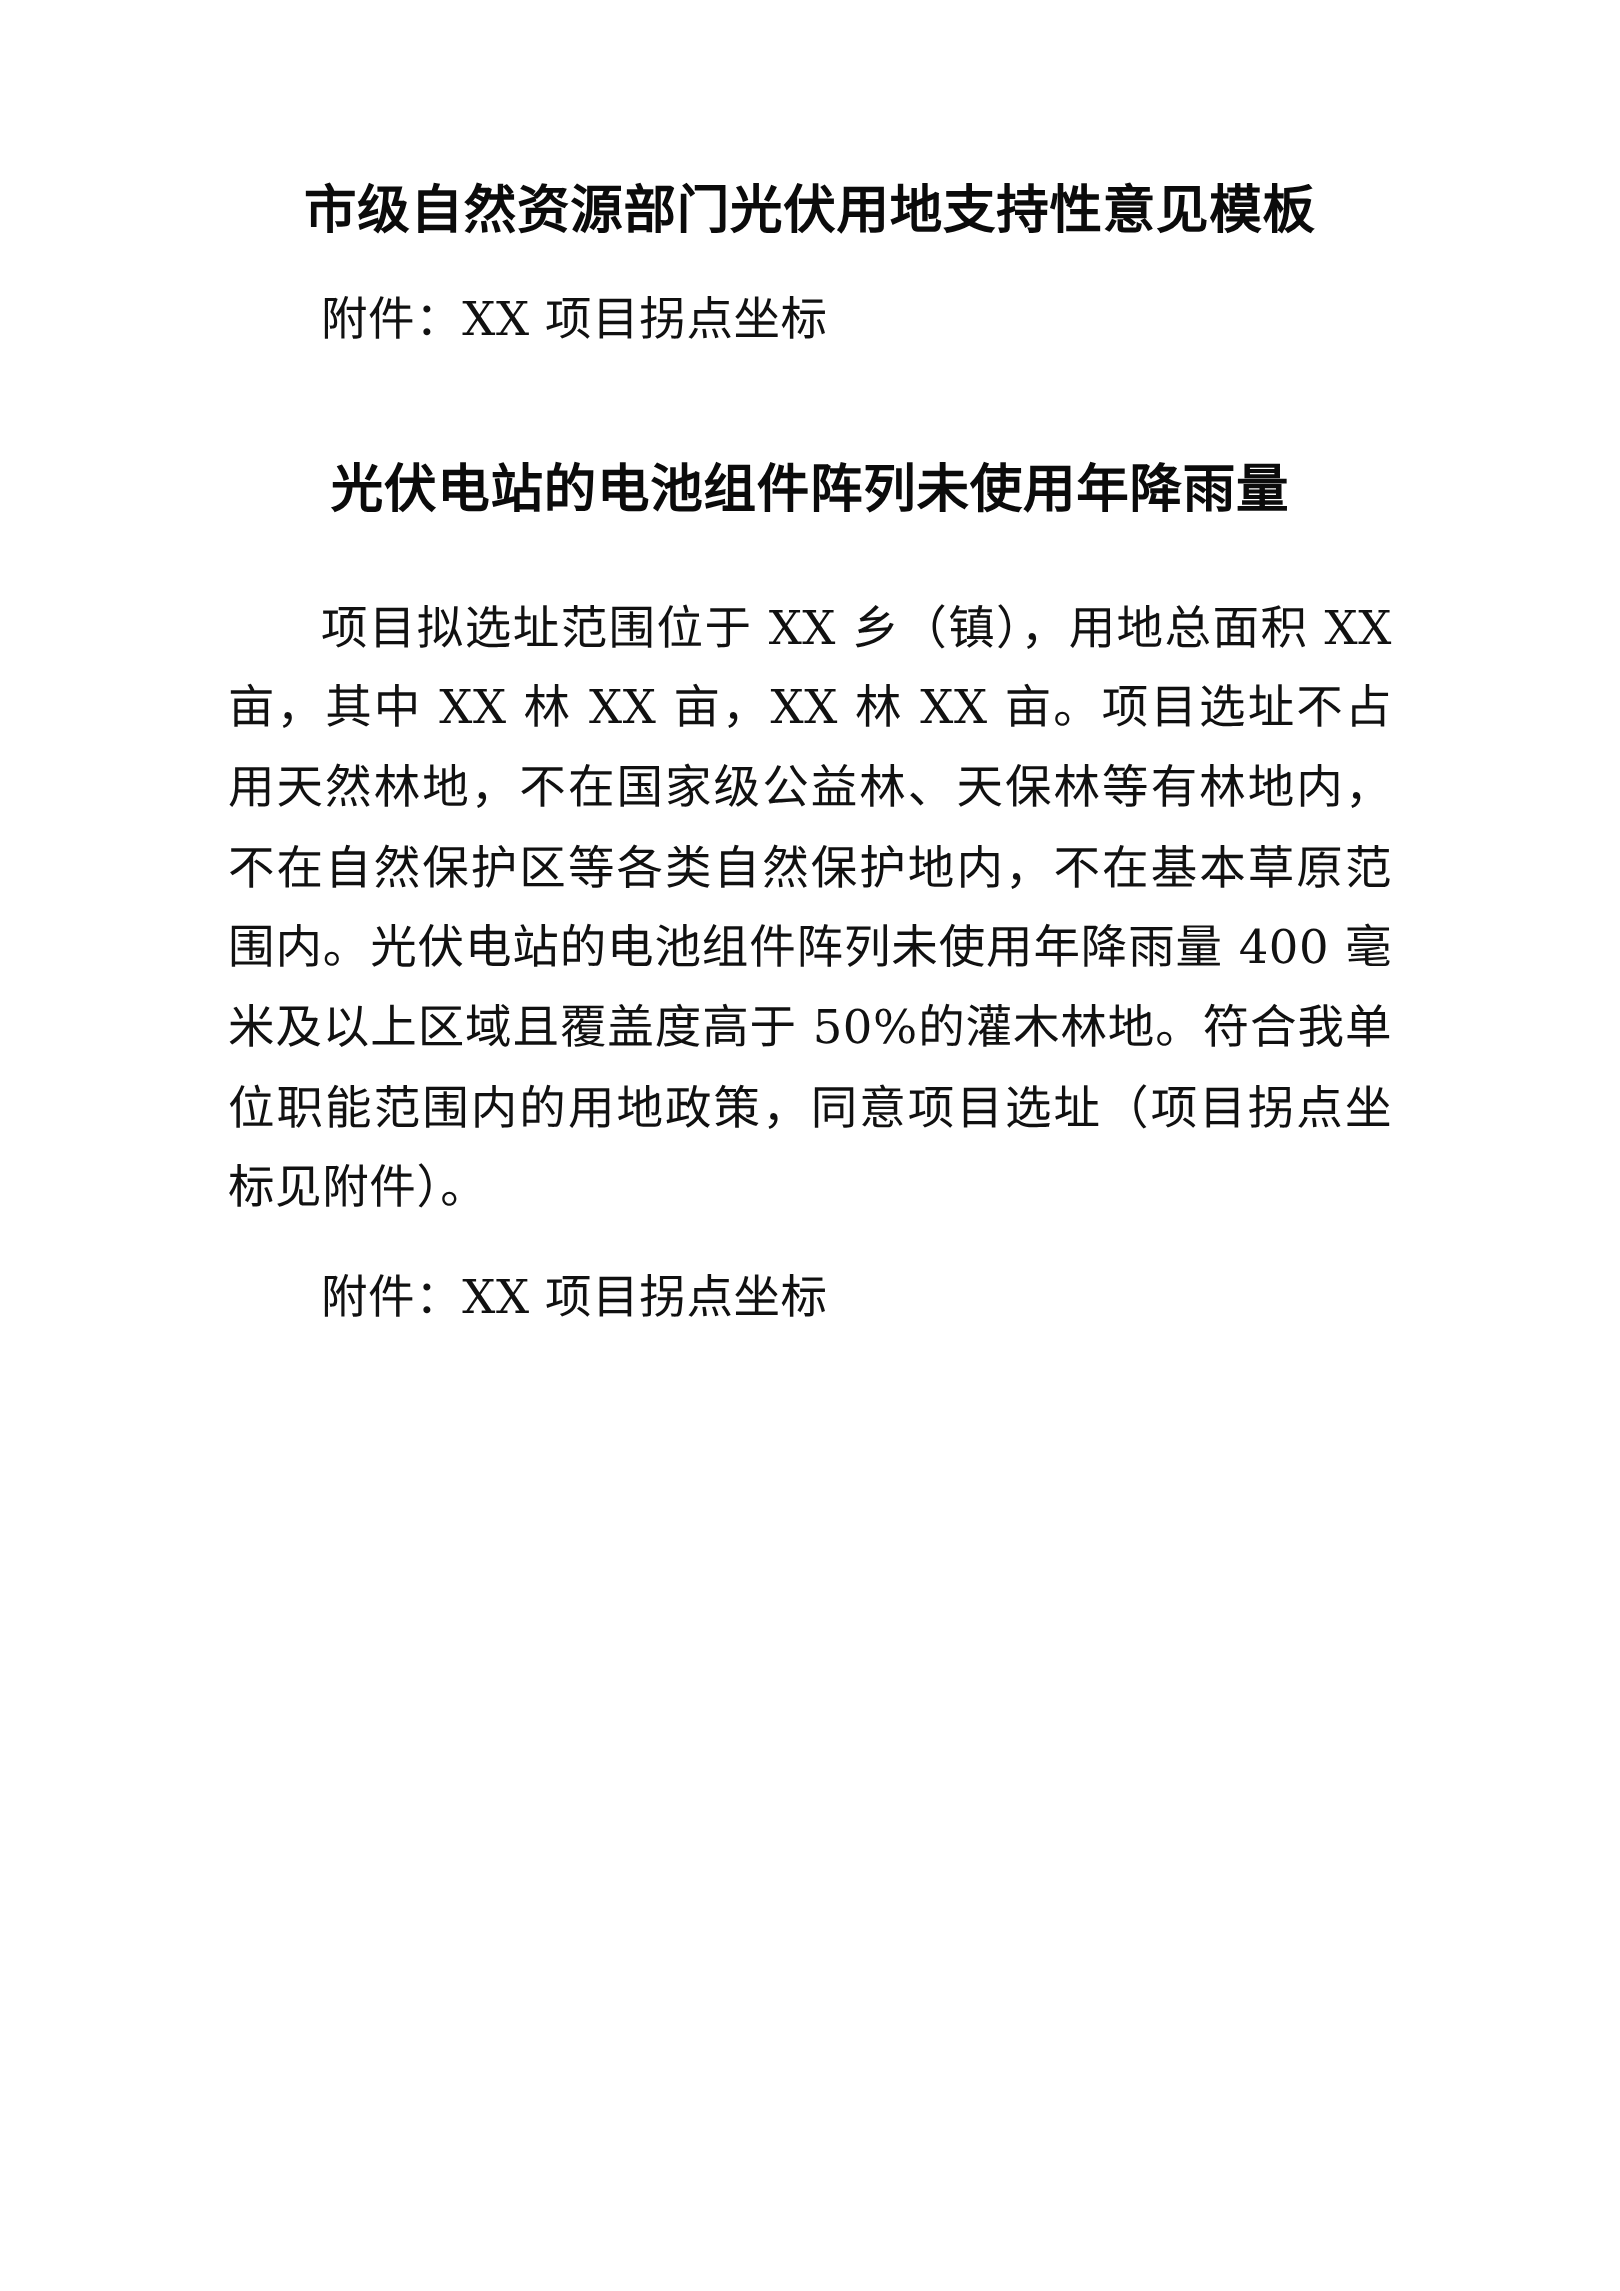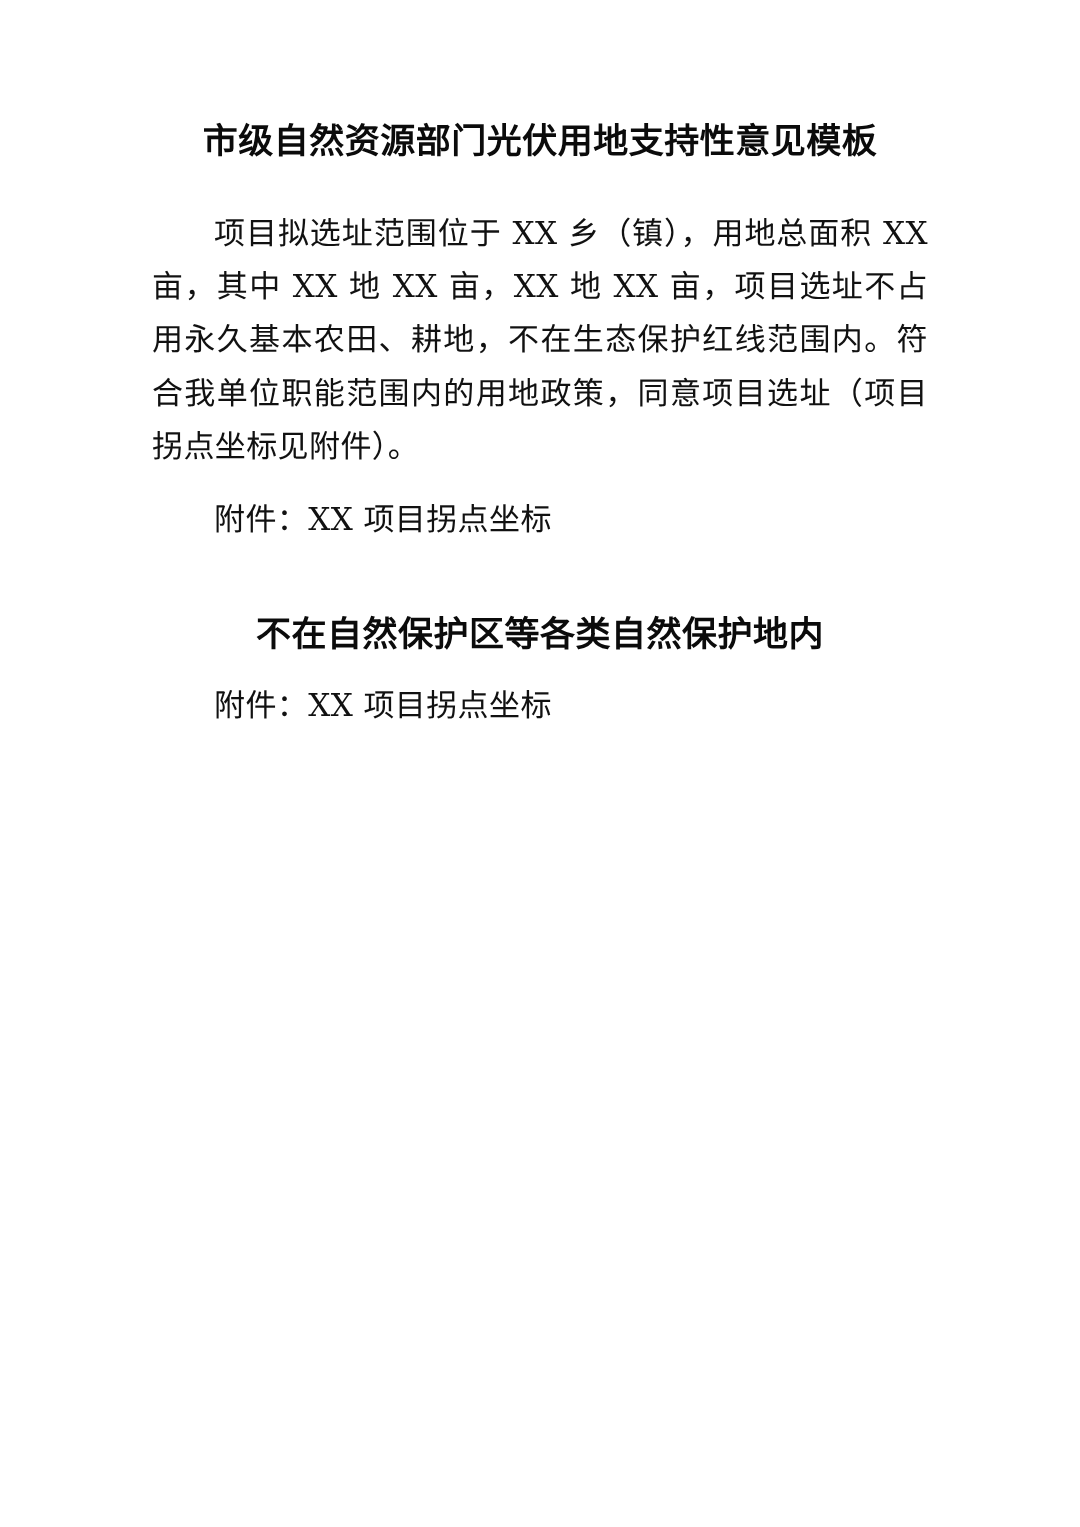--- a/index.html
+++ b/index.html
@@ -60,25 +60,25 @@
   }
 </style>
 </head>
 <body>
 
 <div class="page">
   <div class="content">
 
     <h1 class="doc-heading heading-1">市级自然资源部门光伏用地支持性意见模板</h1>
 
-    <p class="doc-para para-body">项目拟选址范围位于 XX 乡（镇），用地总面积 XX 亩，其中 XX 地 XX 亩，XX 地 XX 亩，项目选址不占用永久基本农田、耕地，不在生态保护红线范围内。符合我单位职能范围内的用地政策，同意项目选址（项目拐点坐标见附件）。</p>
 
     <p class="doc-para para-attachment">附件：XX 项目拐点坐标</p>
 
-    <h1 class="doc-heading heading-2">不在自然保护区等各类自然保护地内</h1>
+    <h1 class="doc-heading heading-2">光伏电站的电池组件阵列未使用年降雨量</h1>
 
+    <p class="doc-para para-body">项目拟选址范围位于 XX 乡（镇），用地总面积 XX 亩，其中 XX 林 XX 亩，XX 林 XX 亩。项目选址不占用天然林地，不在国家级公益林、天保林等有林地内，不在自然保护区等各类自然保护地内，不在基本草原范围内。光伏电站的电池组件阵列未使用年降雨量 400 毫米及以上区域且覆盖度高于 50%的灌木林地。符合我单位职能范围内的用地政策，同意项目选址（项目拐点坐标见附件）。</p>
 
     <p class="doc-para para-attachment gap-after-attach">附件：XX 项目拐点坐标</p>
 
   </div>
 
   <div class="page-number">5</div>
 </div>
 
 </body></html>

